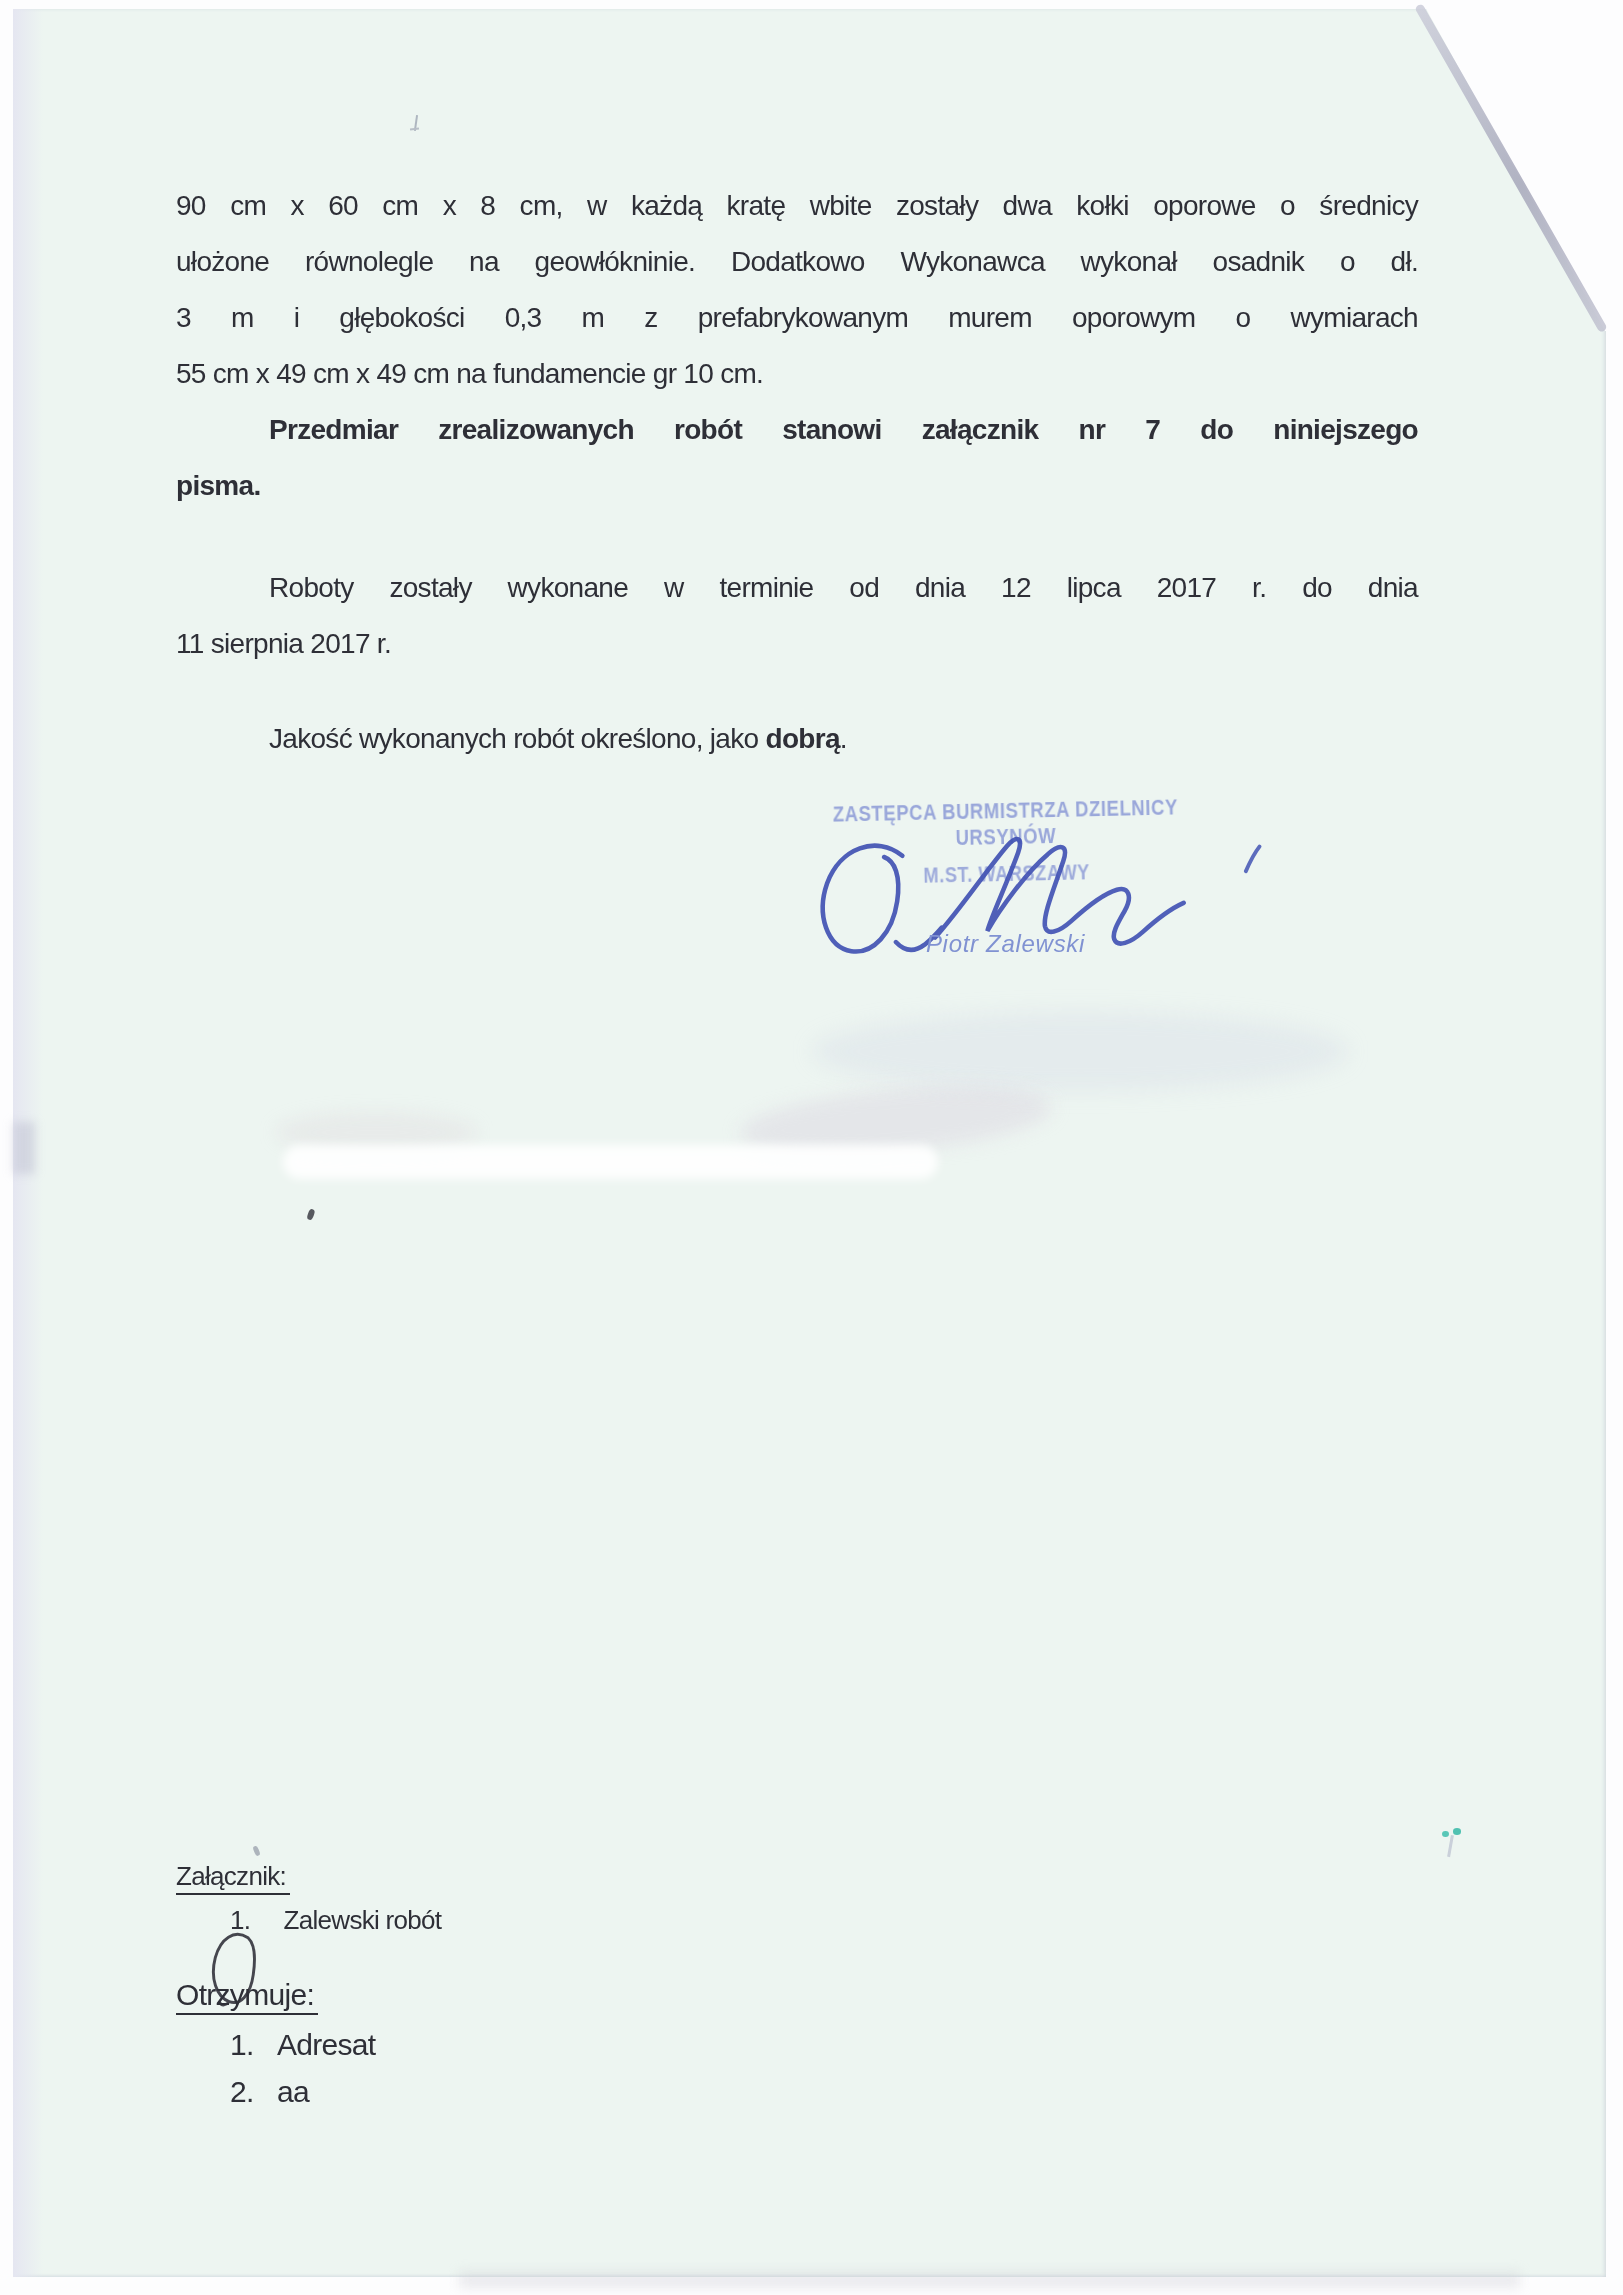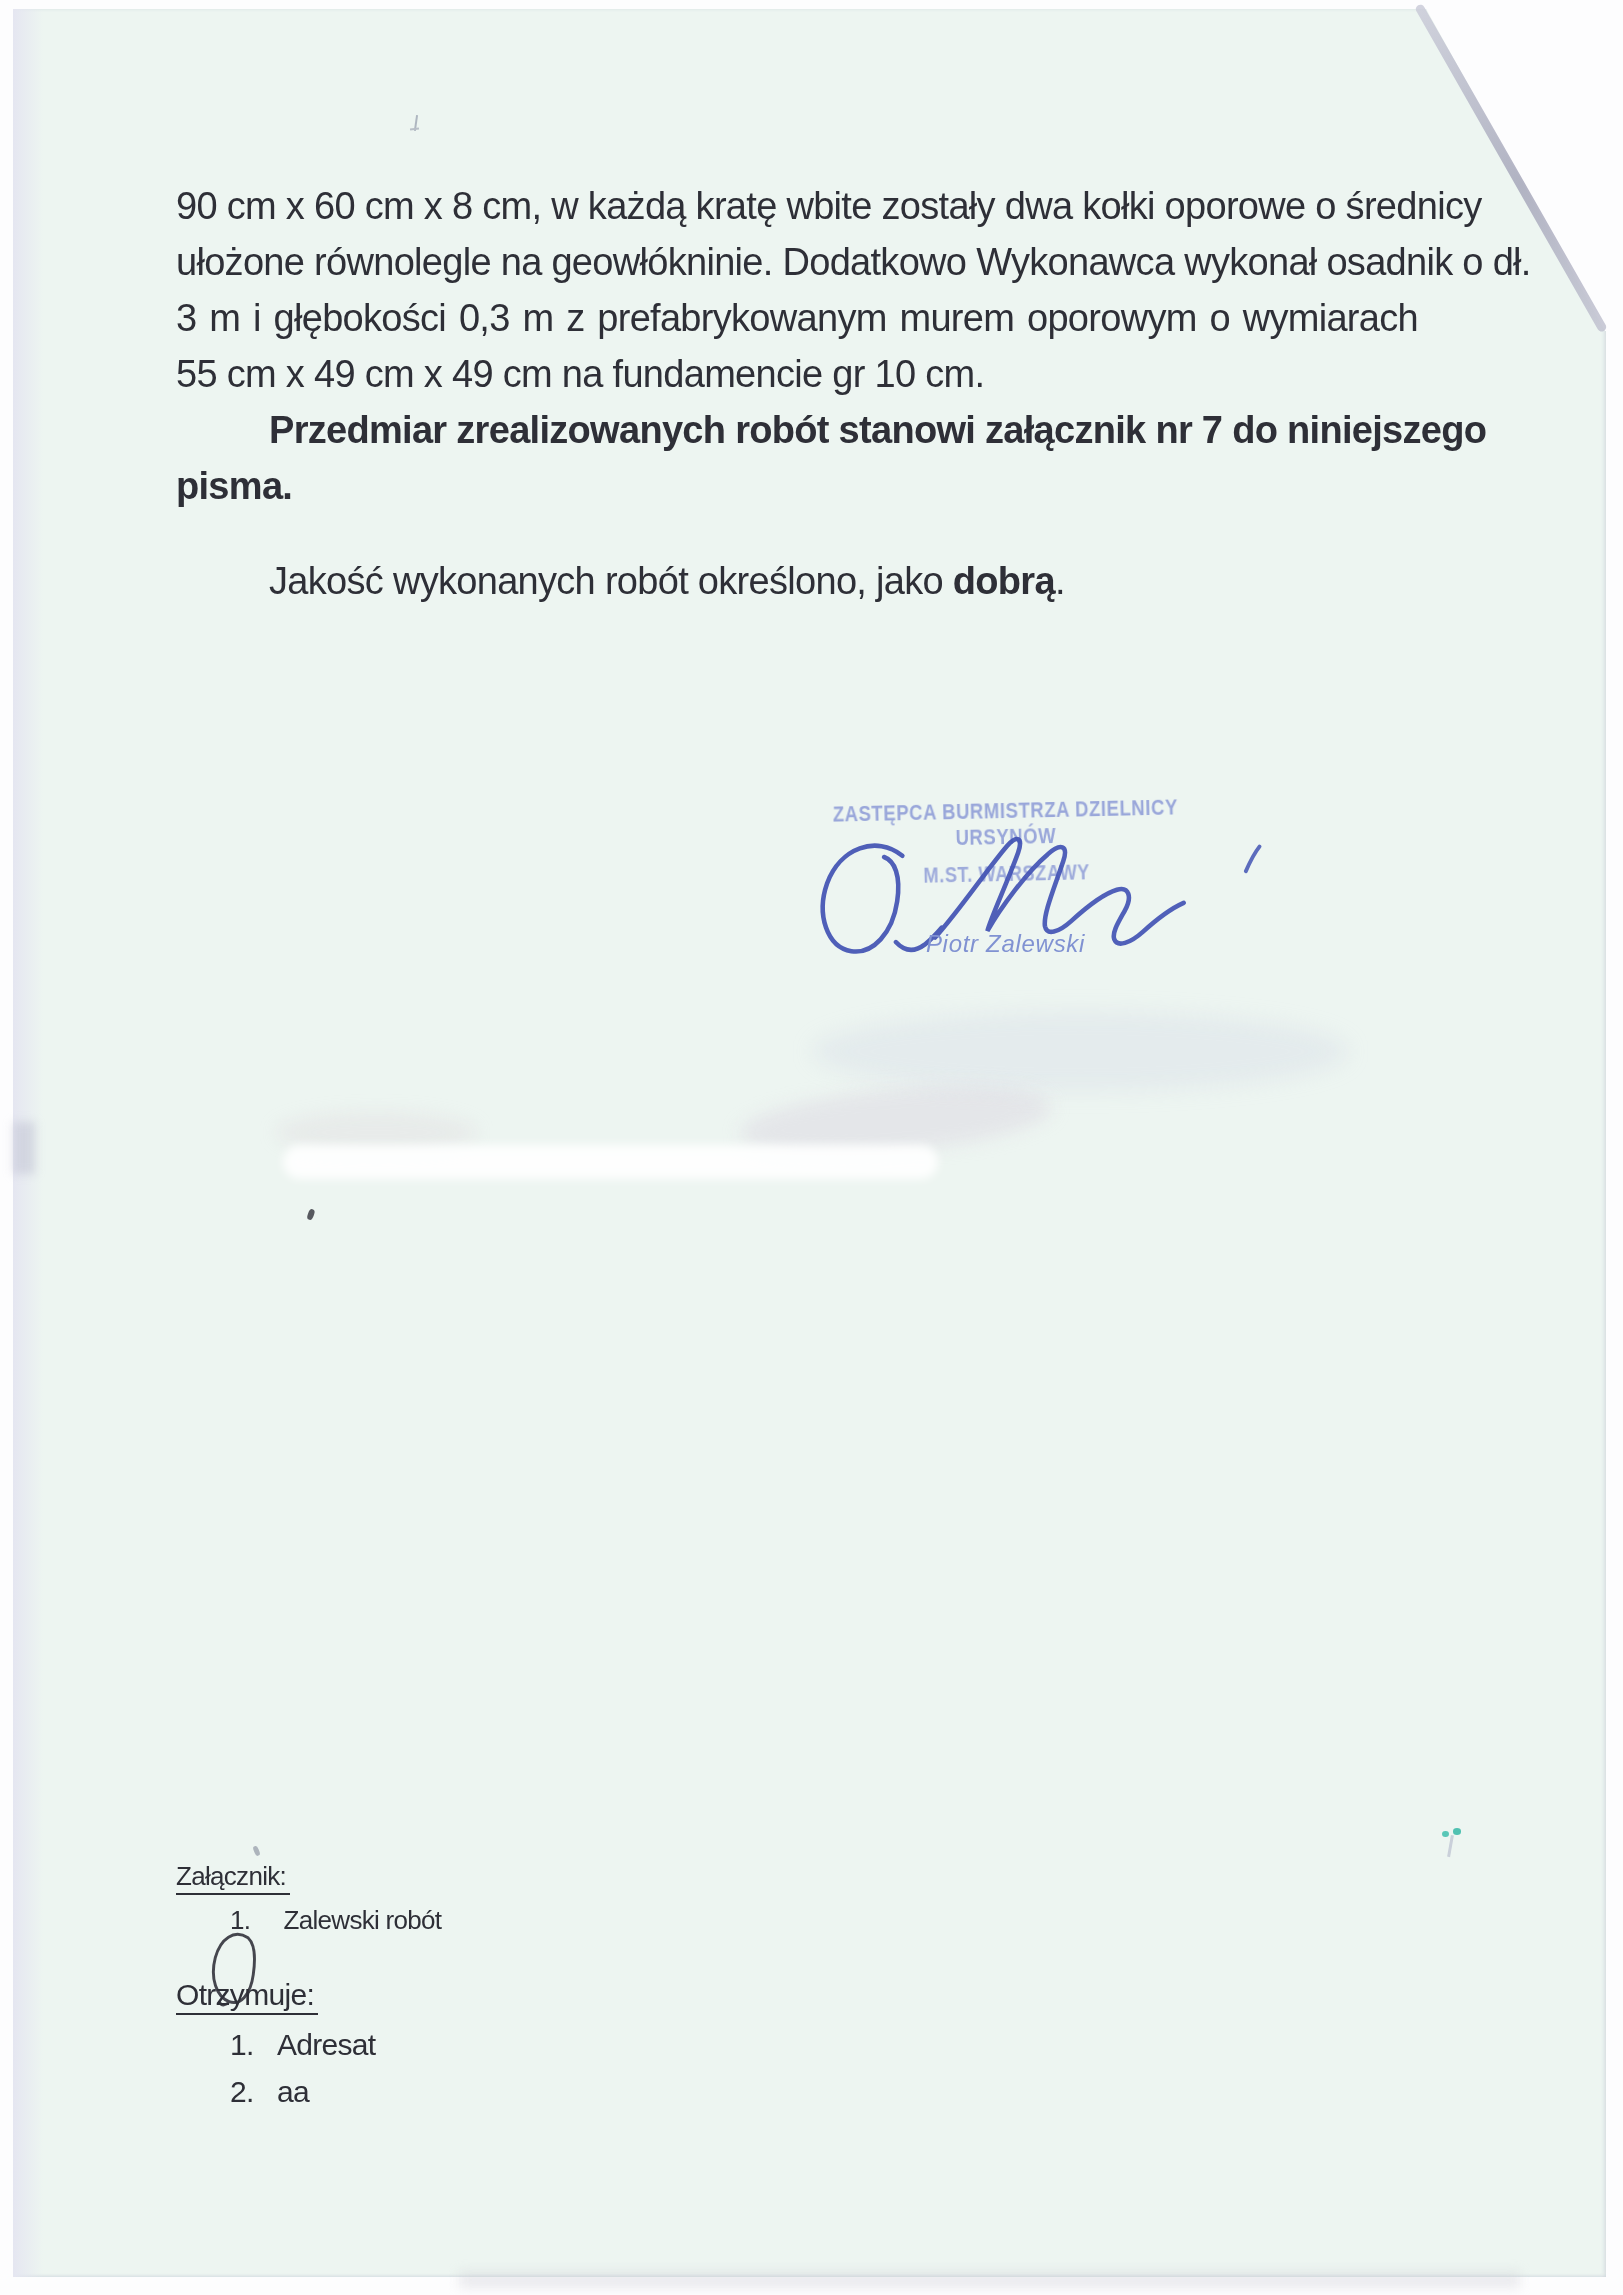--- a/index.html
+++ b/index.html
@@ -35,21 +35,21 @@
     transform:rotate(60.3deg); transform-origin:0 0;
   }
   .bottom-smear {
     position:absolute; left:459px; top:2272px; width:1061px; height:15.7px;
     background:rgba(200,200,208,.35); filter:blur(5.9px);
   }
 
   
   .letter {
     position:absolute; left:176px; top:178px; width:1242px;
-    font-size:38px; line-height:56px; letter-spacing:-0.7px;
+    font-size:28px; line-height:56px; letter-spacing:-0.7px;
     color:var(--ink,#2e2f37);
   }
   .para { margin:0; }
   .para.gap-md { margin-top:46px; }
   .para.gap-sm { margin-top:39px; }
   .line { white-space:nowrap; overflow:visible; }
   .line.just { text-align:justify; text-align-last:justify; }
   .line.ind { text-indent:93px; }
   .b { font-weight:bold; }
 
@@ -123,20 +123,24 @@
       <div class="para">
         <div class="line just">90 cm x 60 cm x 8 cm, w każdą kratę wbite zostały dwa kołki oporowe o średnicy</div>
         <div class="line just">ułożone równolegle na geowłókninie. Dodatkowo Wykonawca wykonał osadnik o dł.</div>
         <div class="line just">3 m i głębokości 0,3 m z prefabrykowanym murem oporowym o wymiarach</div>
         <div class="line">55 cm x 49 cm x 49 cm na fundamencie gr 10 cm.</div>
       </div>
       <div class="para">
         <div class="line just ind b">Przedmiar zrealizowanych robót stanowi załącznik nr 7 do niniejszego</div>
         <div class="line b">pisma.</div>
       </div>
+      <div class="para gap-md">
+        <div class="line just ind">Roboty zostały wykonane w terminie od dnia 12 lipca 2017 r. do dnia</div>
+        <div class="line">11 sierpnia 2017 r.</div>
+      </div>
       <div class="para gap-sm">
         <div class="line ind"><span>Jakość wykonanych robót określono, jako </span><span class="b">dobrą</span><span>.</span></div>
       </div>
     </div>
 
   <div class="stamp">
     <span class="stamp-line1">ZASTĘPCA BURMISTRZA DZIELNICY URSYNÓW</span>
     <span class="stamp-line2"><span>M.ST. WARSZAWY</span></span>
   </div>
 

